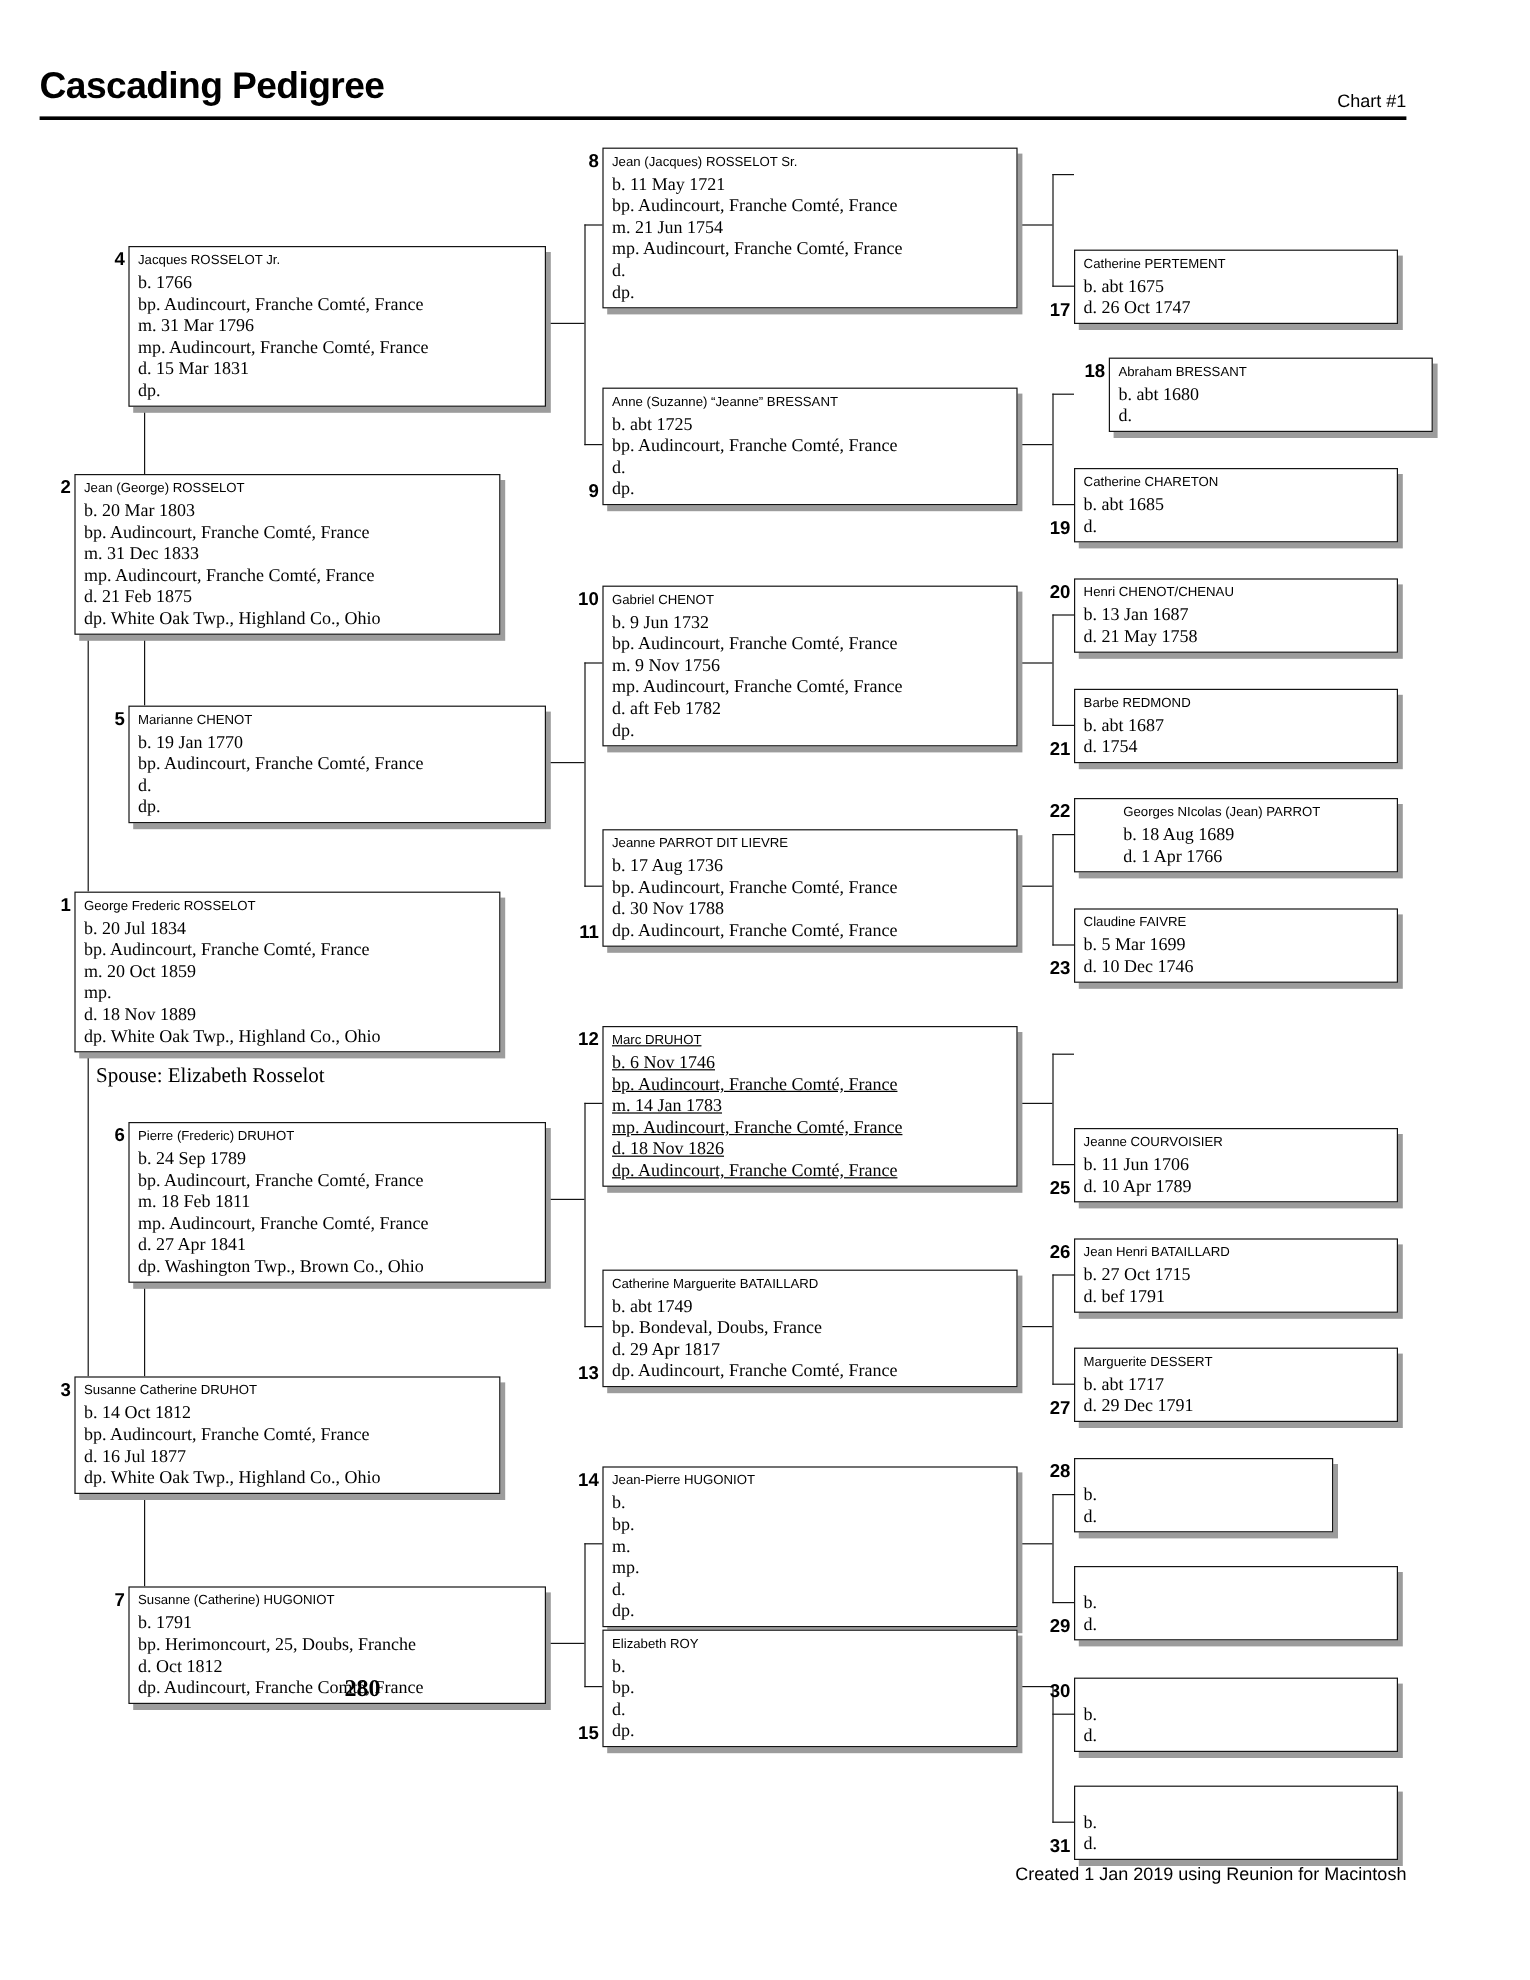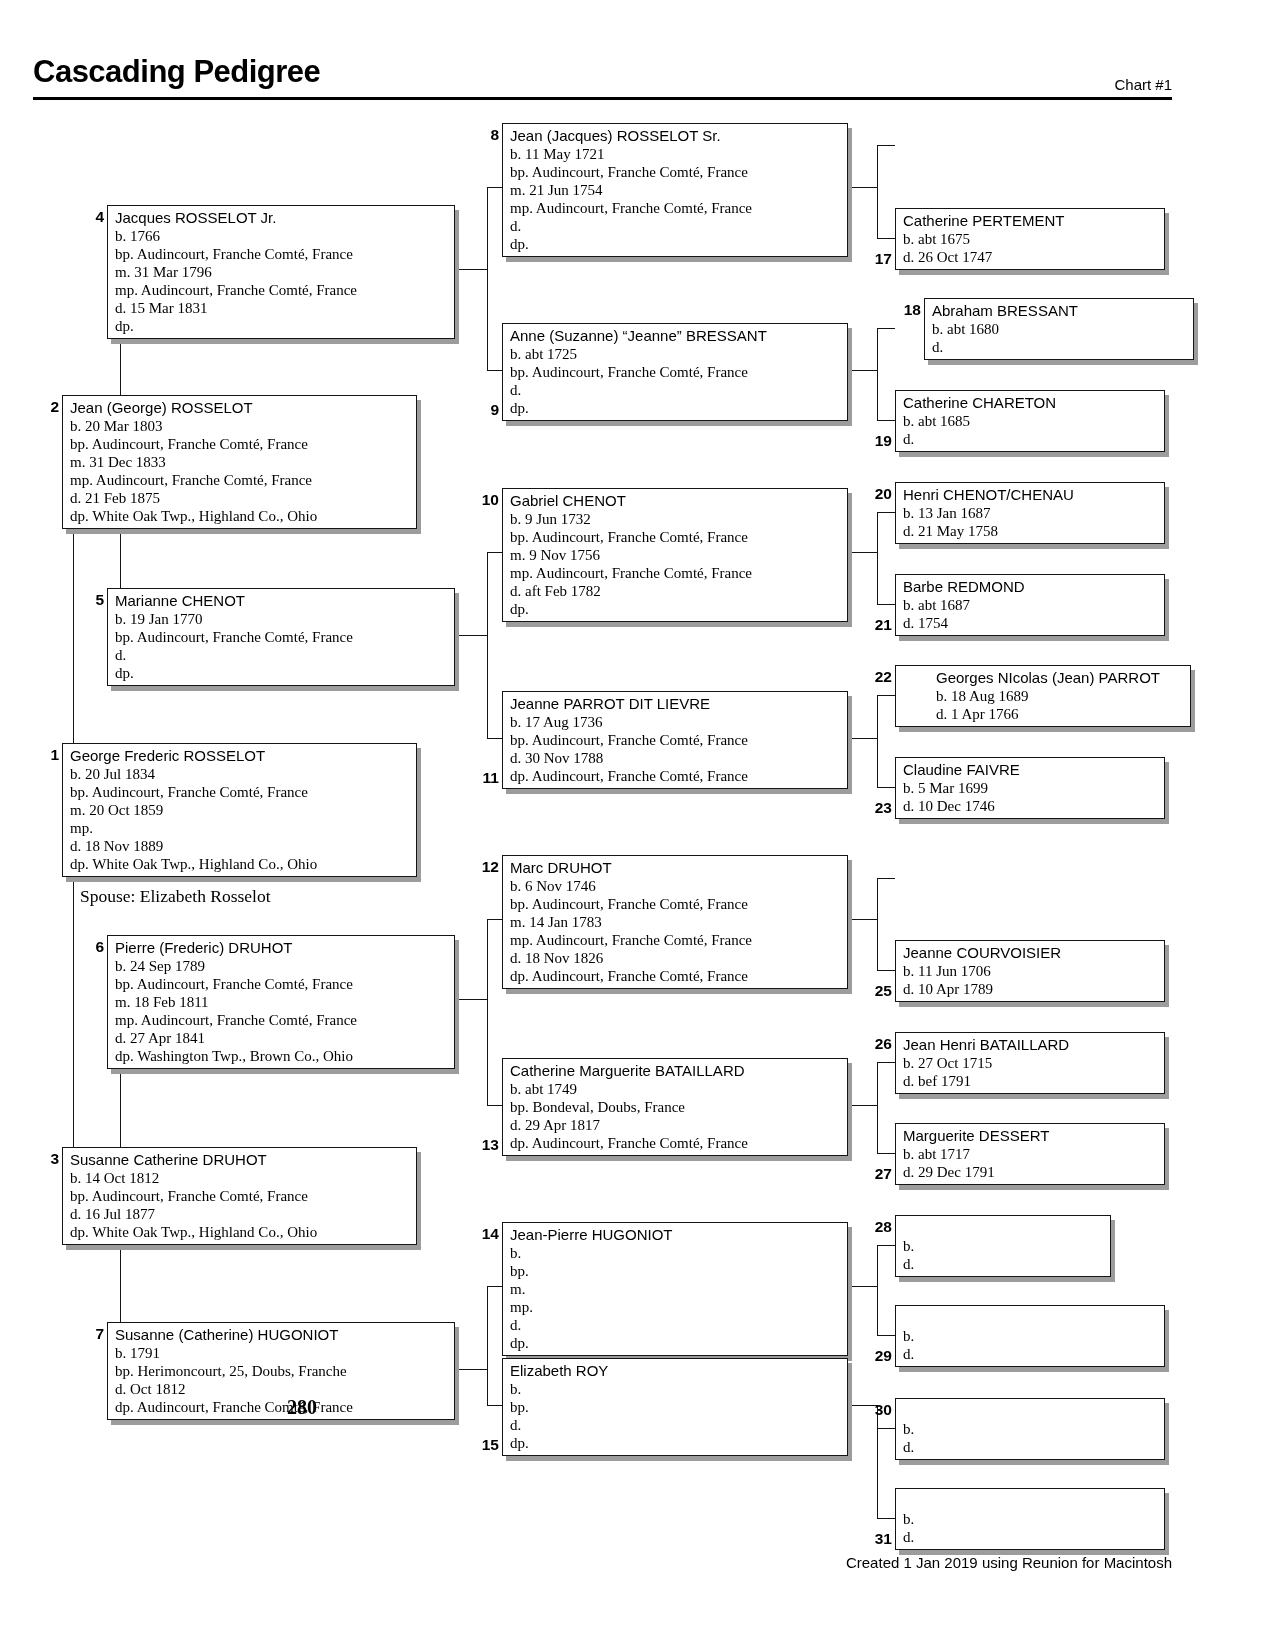--- a/index.html
+++ b/index.html
@@ -4,21 +4,21 @@
 <style>
   html,body{margin:0;padding:0;background:#fff;}
   .page{position:relative;width:1275px;height:1650px;background:#ffffff;overflow:hidden;
         font-family:"Liberation Sans",sans-serif;color:#000;}
   .title{position:absolute;left:33px;top:54px;font-size:31px;font-weight:bold;letter-spacing:-0.5px;}
   .chart-label{position:absolute;right:103px;top:76px;font-size:15px;}
   .title-rule{position:absolute;left:33px;top:97px;width:1139px;height:3px;background:#000;}
   #chart{position:absolute;left:0;top:0;width:1275px;height:1650px;}
   .pbox{position:absolute;background:#fff;border:1px solid #141414;box-sizing:border-box;
         padding:2px 6px 3px 7px;box-shadow:4px 5px 0 #9c9c9c;}
-  .pname{font-size:15px;line-height:19px;min-height:19px;white-space:nowrap;}
+  .pname{font-size:11px;line-height:19px;min-height:19px;white-space:nowrap;}
   .pline{font-family:"Liberation Serif",serif;font-size:15px;line-height:18px;white-space:nowrap;}
   .pnum{position:absolute;right:100%;margin-right:4px;width:28px;text-align:right;
         font-weight:bold;font-size:15.5px;line-height:17px;}
   .pnum.t{top:2px;}
   .pnum.b{bottom:2px;}
   .cline{position:absolute;background:#141414;}
   .spouse{position:absolute;left:80px;top:886px;font-family:"Liberation Serif",serif;font-size:17.5px;}
   .pagenum{position:absolute;left:287px;top:1396px;font-family:"Liberation Serif",serif;
            font-size:20px;font-weight:bold;}
   .footer{position:absolute;right:103px;top:1554px;font-size:15px;}
@@ -178,21 +178,21 @@
         <div class="pline">dp.</div>
       </div>
       <div class="pbox" style="left: 502px; top: 691px; width: 346px;">
         <span class="pnum b">11</span>
         <div class="pname">Jeanne PARROT DIT LIEVRE</div>
         <div class="pline">b. 17 Aug 1736</div>
         <div class="pline">bp. Audincourt, Franche Comté, France</div>
         <div class="pline">d. 30 Nov 1788</div>
         <div class="pline">dp. Audincourt, Franche Comté, France</div>
       </div>
-      <div class="pbox" style="left: 502px; top: 855px; width: 346px;">
+      <div class="pbox" style="left: 502px; top: 855px; width: 346px; text-decoration: underline;">
         <span class="pnum t">12</span>
         <div class="pname">Marc DRUHOT</div>
         <div class="pline">b. 6 Nov 1746</div>
         <div class="pline">bp. Audincourt, Franche Comté, France</div>
         <div class="pline">m. 14 Jan 1783</div>
         <div class="pline">mp. Audincourt, Franche Comté, France</div>
         <div class="pline">d. 18 Nov 1826</div>
         <div class="pline">dp. Audincourt, Franche Comté, France</div>
       </div>
       <div class="pbox" style="left: 502px; top: 1058px; width: 346px;">
@@ -244,21 +244,21 @@
         <div class="pname">Henri CHENOT/CHENAU</div>
         <div class="pline">b. 13 Jan 1687</div>
         <div class="pline">d. 21 May 1758</div>
       </div>
       <div class="pbox" style="left: 895px; top: 574px; width: 270px;">
         <span class="pnum b">21</span>
         <div class="pname">Barbe REDMOND</div>
         <div class="pline">b. abt 1687</div>
         <div class="pline">d. 1754</div>
       </div>
-      <div class="pbox" style="left: 895px; top: 665px; width: 296px; padding-left: 40px;">
+      <div class="pbox" style="left: 895px; top: 665px; width: 270px; padding-left: 40px;">
         <span class="pnum t">22</span>
         <div class="pname">Georges NIcolas (Jean) PARROT</div>
         <div class="pline">b. 18 Aug 1689</div>
         <div class="pline">d. 1 Apr 1766</div>
       </div>
       <div class="pbox" style="left: 895px; top: 757px; width: 270px;">
         <span class="pnum b">23</span>
         <div class="pname">Claudine FAIVRE</div>
         <div class="pline">b. 5 Mar 1699</div>
         <div class="pline">d. 10 Dec 1746</div>

